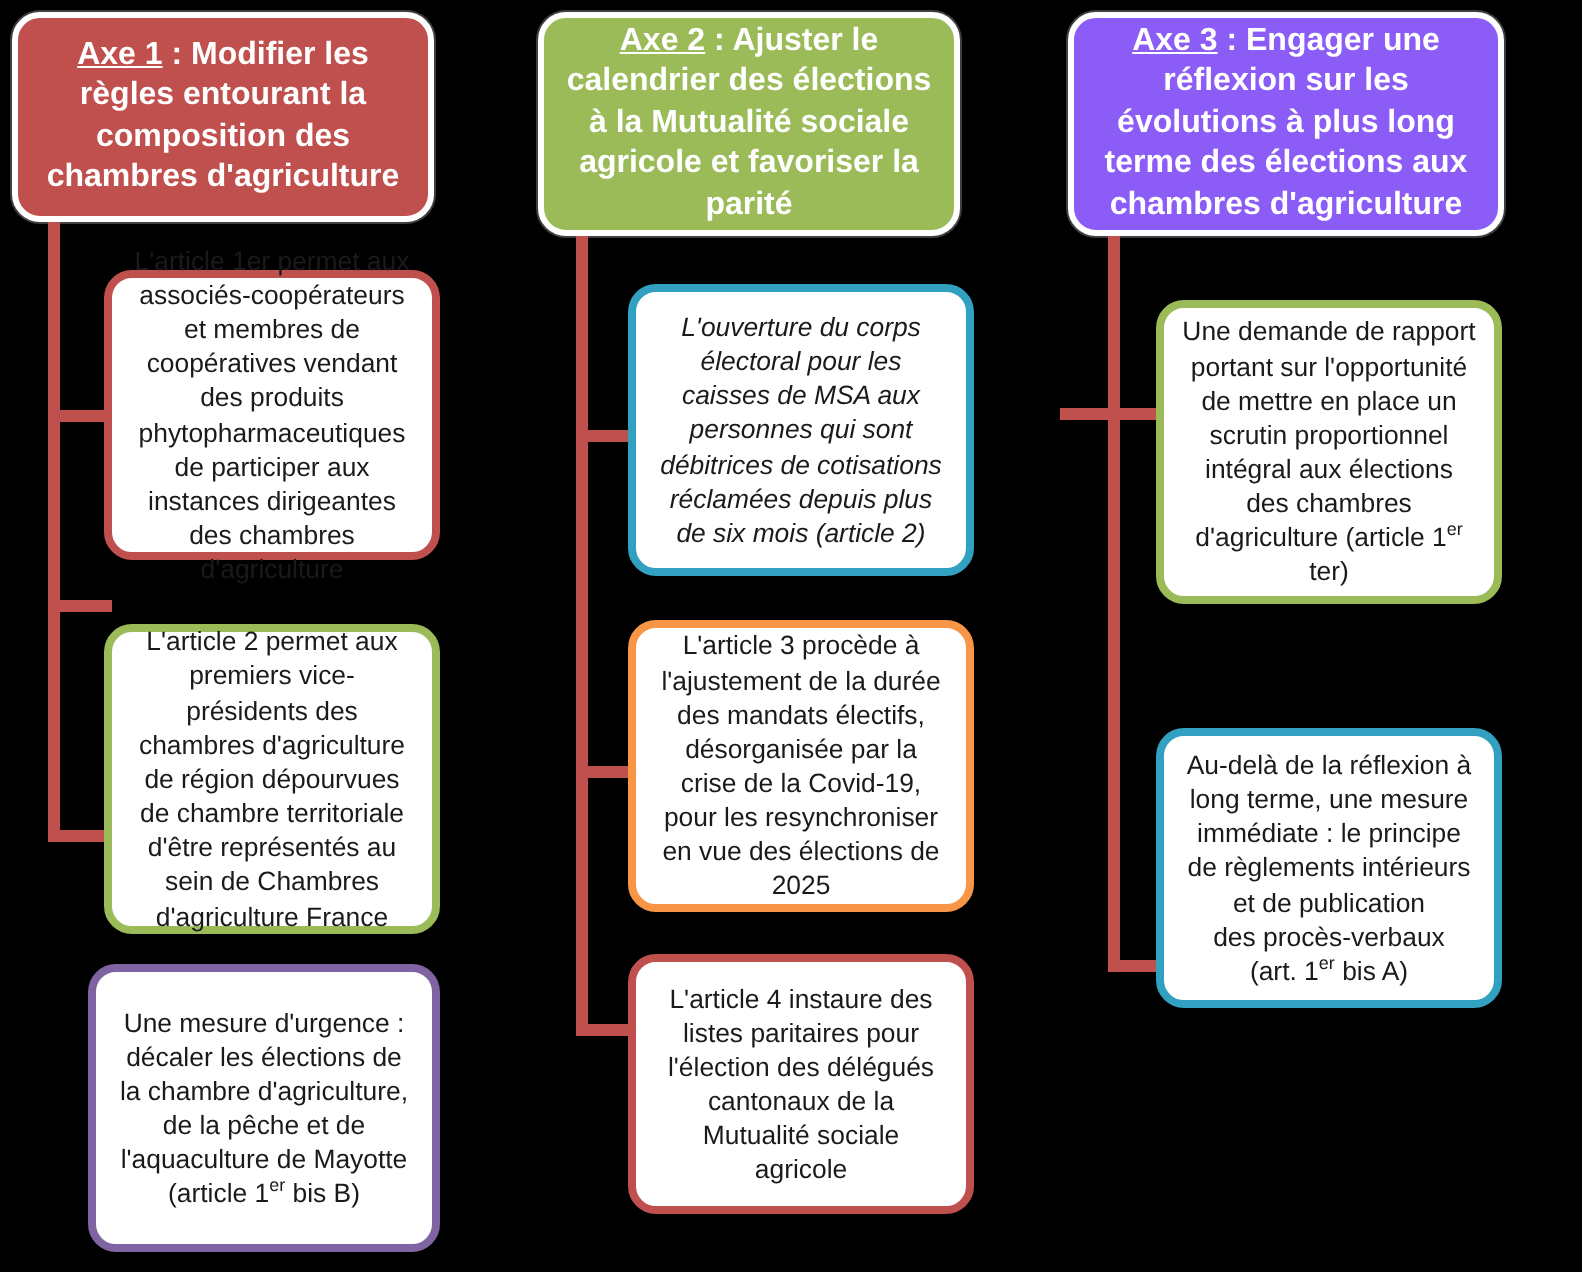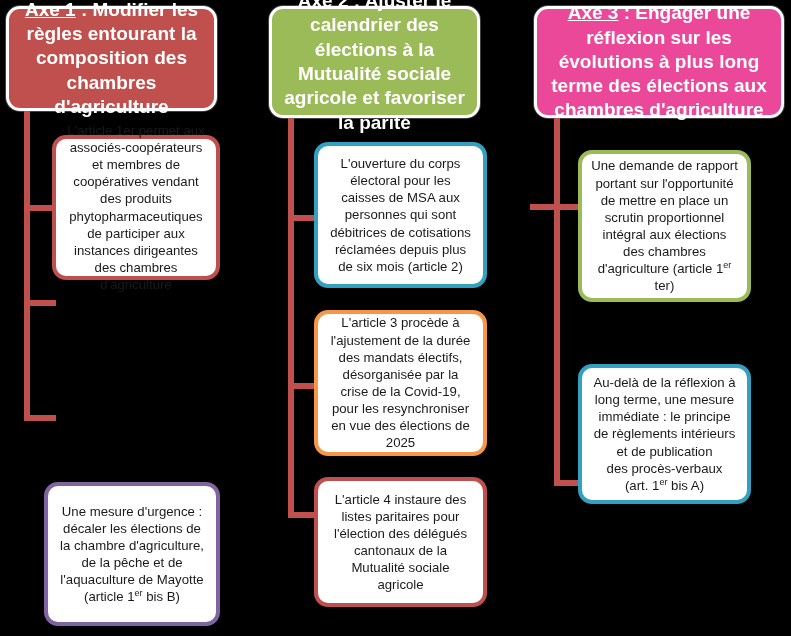--- a/index.html
+++ b/index.html
@@ -23,21 +23,21 @@
   }
 
   
   .axe-box {
     position: absolute;
     box-sizing: border-box;
     border-radius: 14px;
     border: 3px solid #ffffff;
     color: #ffffff;
     font-weight: bold;
-    font-size: 19px;
+    font-size: 16px;
     line-height: 1.28;
     text-align: center;
     display: flex;
     align-items: center;
     justify-content: center;
     padding: 6px 10px;
     box-shadow: 0 0 0 1px rgba(255,255,255,0.25);
   }
   .axe-box .axe-label {
     text-decoration: underline;
@@ -82,51 +82,54 @@
 
   <div class="conn" style="left:24px; top:111px; width:6px; height:310px;"></div>
   <div class="conn" style="left:24px; top:205px; width:32px; height:6px;"></div>
   <div class="conn" style="left:24px; top:300px; width:32px; height:6px;"></div>
   <div class="conn" style="left:24px; top:415px; width:32px; height:6px;"></div>
 
   <div class="measure-box" style="left:52px; top:135px; width:168px; height:145px; border-color:#c0504d;">
     <div class="txt">L'article 1er permet aux associés-coopérateurs et membres de coopératives vendant des produits phytopharmaceutiques de participer aux instances dirigeantes des chambres d'agriculture</div>
   </div>
 
+  <div class="measure-box" style="left:52px; top:312px; width:168px; height:155px; border-color:#9bbb59;">
+    <div class="txt">L'article 2 permet aux premiers vice-présidents des chambres d'agriculture de région dépourvues de chambre territoriale d'être représentés au sein de Chambres d'agriculture France</div>
+  </div>
 
   <div class="measure-box" style="left:44px; top:482px; width:176px; height:144px; border-color:#8064a2;">
     <div class="txt">
       Une mesure d'urgence :<br>décaler les élections de<br>la chambre d'agriculture,<br>de la pêche et de<br>l'aquaculture de Mayotte<br>(article 1<sup>er</sup> <span class="ital">bis</span> B)
     </div>
   </div>
 
   <div class="axe-box" style="left:269px; top:6px; width:211px; height:112px; background:#9bbb59;">
     <div>
       <span class="axe-label">Axe 2</span><span> : </span><span>Ajuster le calendrier des élections à la Mutualité sociale agricole et favoriser la parité</span>
     </div>
   </div>
 
   <div class="conn" style="left:288px; top:118px; width:6px; height:400px;"></div>
   <div class="conn" style="left:288px; top:215px; width:30px; height:6px;"></div>
   <div class="conn" style="left:288px; top:383px; width:30px; height:6px;"></div>
   <div class="conn" style="left:288px; top:512px; width:42px; height:6px;"></div>
 
-  <div class="measure-box" style="left:314px; top:142px; width:173px; height:146px; border-color:#31a0c1;">
+  <div class="measure-box" style="left:314px; top:142px; width:173px; height:146px; border-color:#31a0c1;font-style:italic;">
     <div class="txt">L'ouverture du corps électoral pour les caisses de MSA aux personnes qui sont débitrices de cotisations réclamées depuis plus de six mois (article 2)</div>
   </div>
 
   <div class="measure-box" style="left:314px; top:310px; width:173px; height:146px; border-color:#f79646;">
     <div class="txt">L'article 3 procède à l'ajustement de la durée des mandats électifs, désorganisée par la crise de la Covid-19, pour les resynchroniser en vue des élections de 2025</div>
   </div>
 
   <div class="measure-box" style="left:314px; top:477px; width:173px; height:130px; border-color:#c0504d;">
     <div class="txt">L'article 4 instaure des listes paritaires pour l'élection des délégués cantonaux de la Mutualité sociale agricole</div>
   </div>
 
-  <div class="axe-box" style="left:534px; top:6px; width:250px; height:112px; background:#ec4899;">
+  <div class="axe-box" style="left:534px; top:6px; width:218px; height:112px; background:#8b5cf6;">
     <div>
       <span class="axe-label">Axe 3</span><span> : </span><span>Engager une réflexion sur les évolutions à plus long terme des élections aux chambres d'agriculture</span>
     </div>
   </div>
 
   <div class="conn" style="left:554px; top:118px; width:6px; height:368px;"></div>
   <div class="conn" style="left:530px; top:204px; width:52px; height:6px;"></div>
   <div class="conn" style="left:554px; top:480px; width:42px; height:6px;"></div>
 
   <div class="measure-box" style="left:578px; top:150px; width:173px; height:152px; border-color:#9bbb59;">

